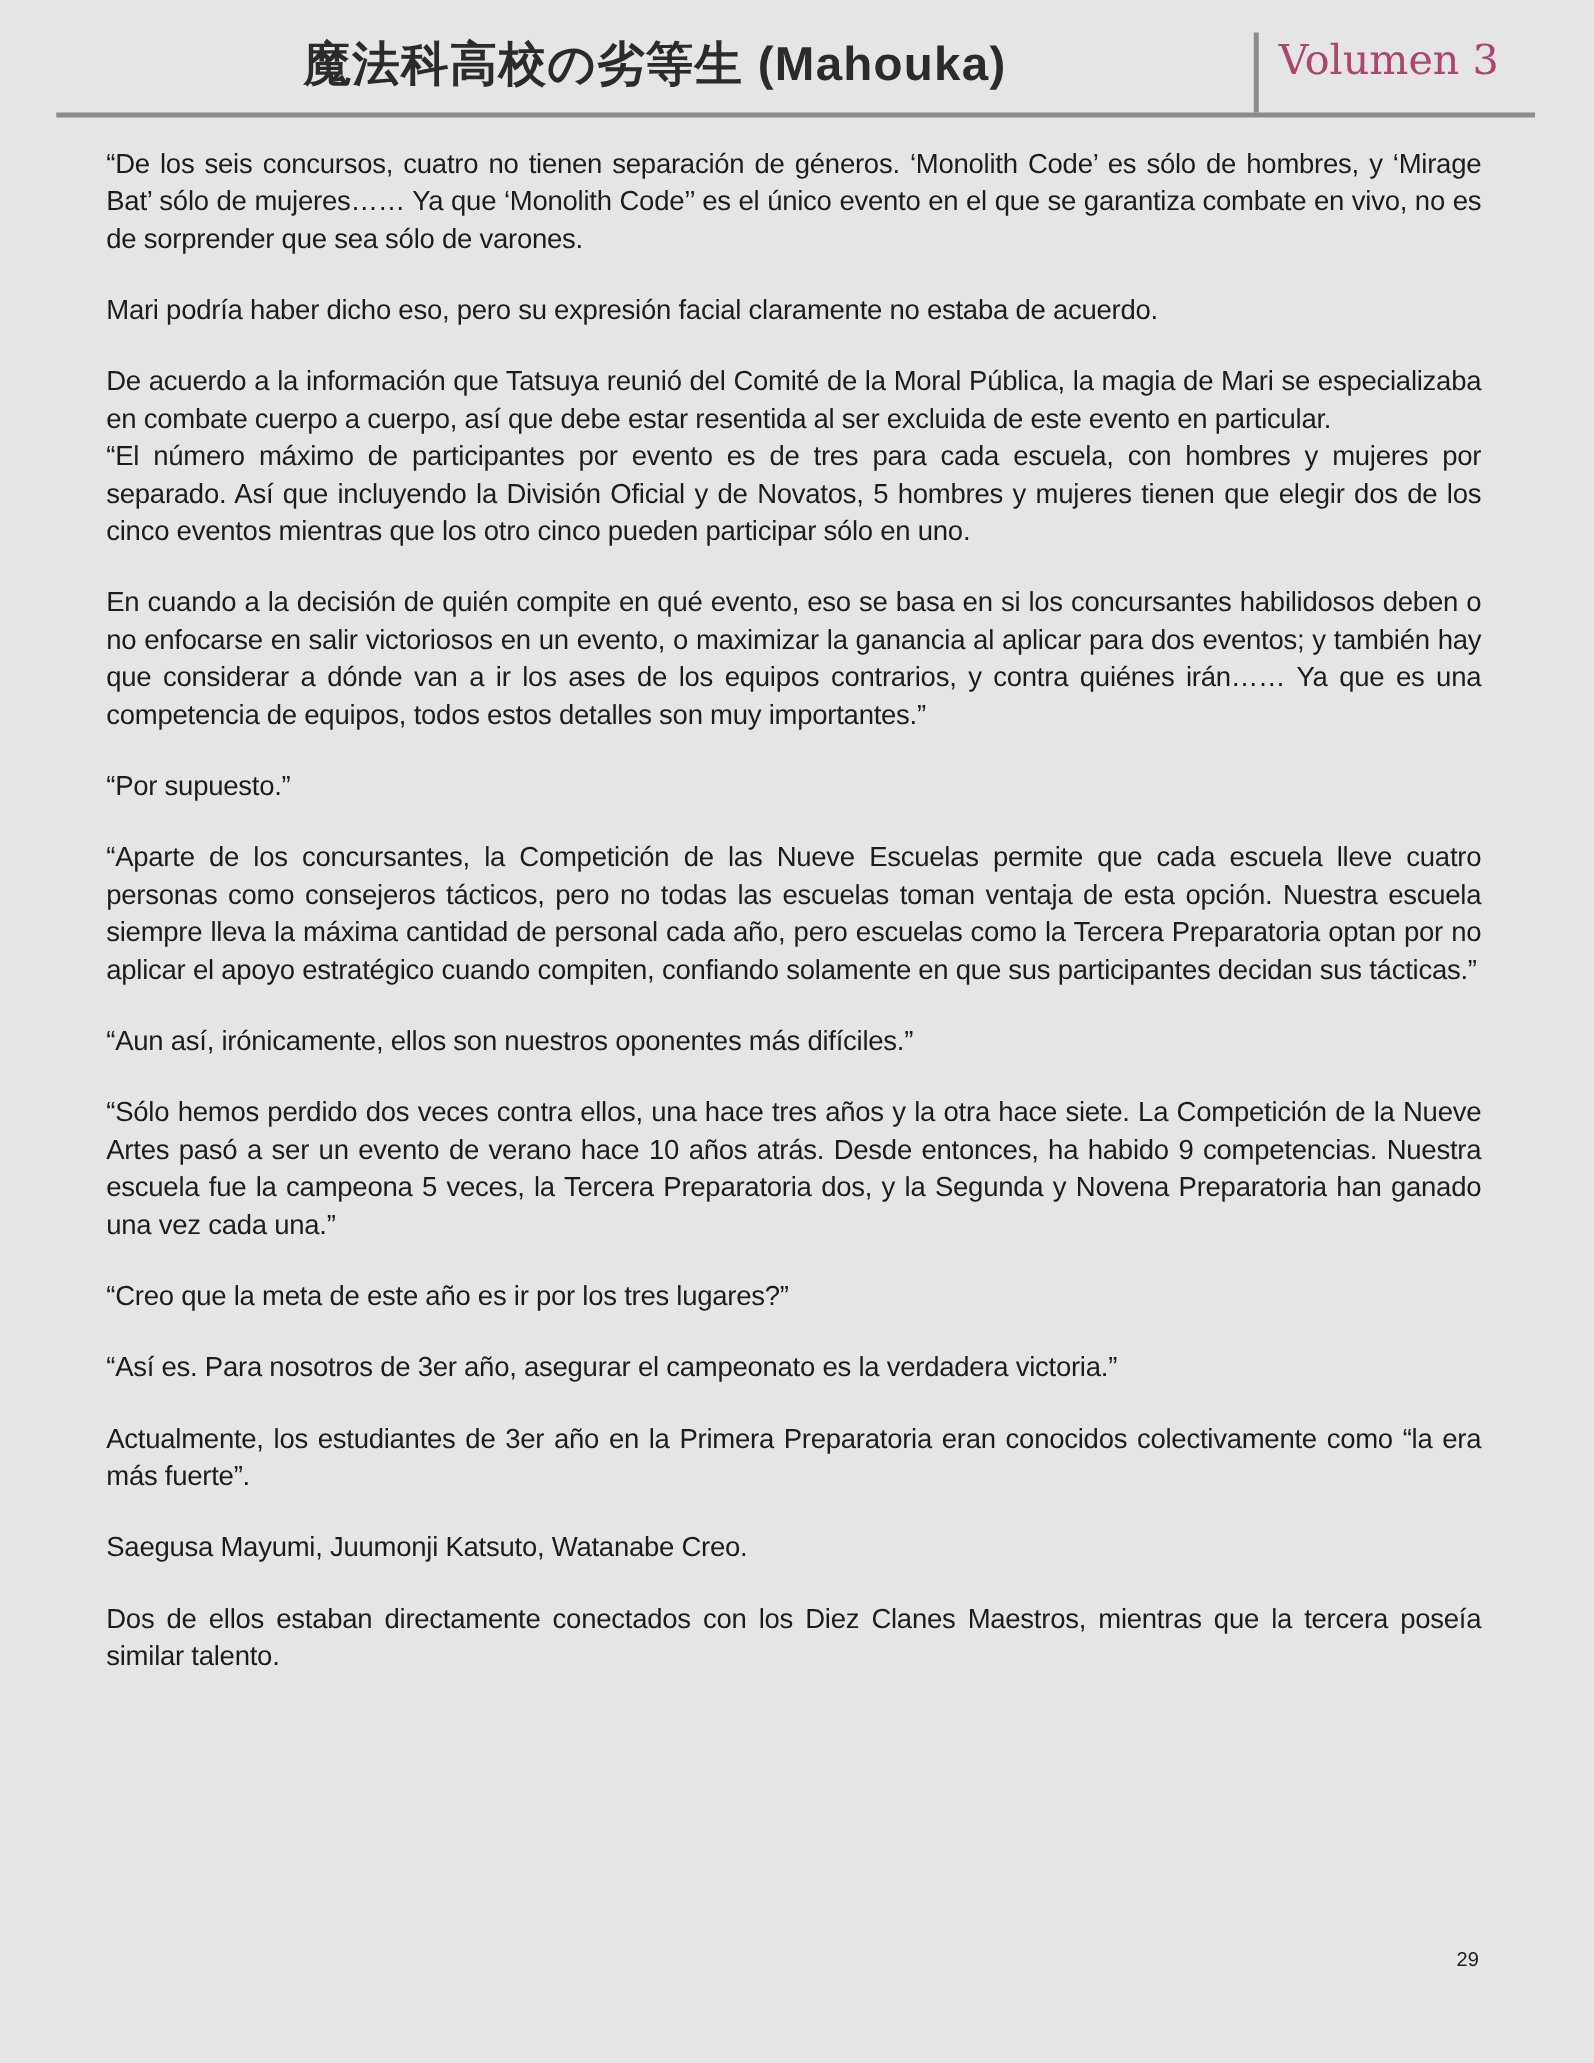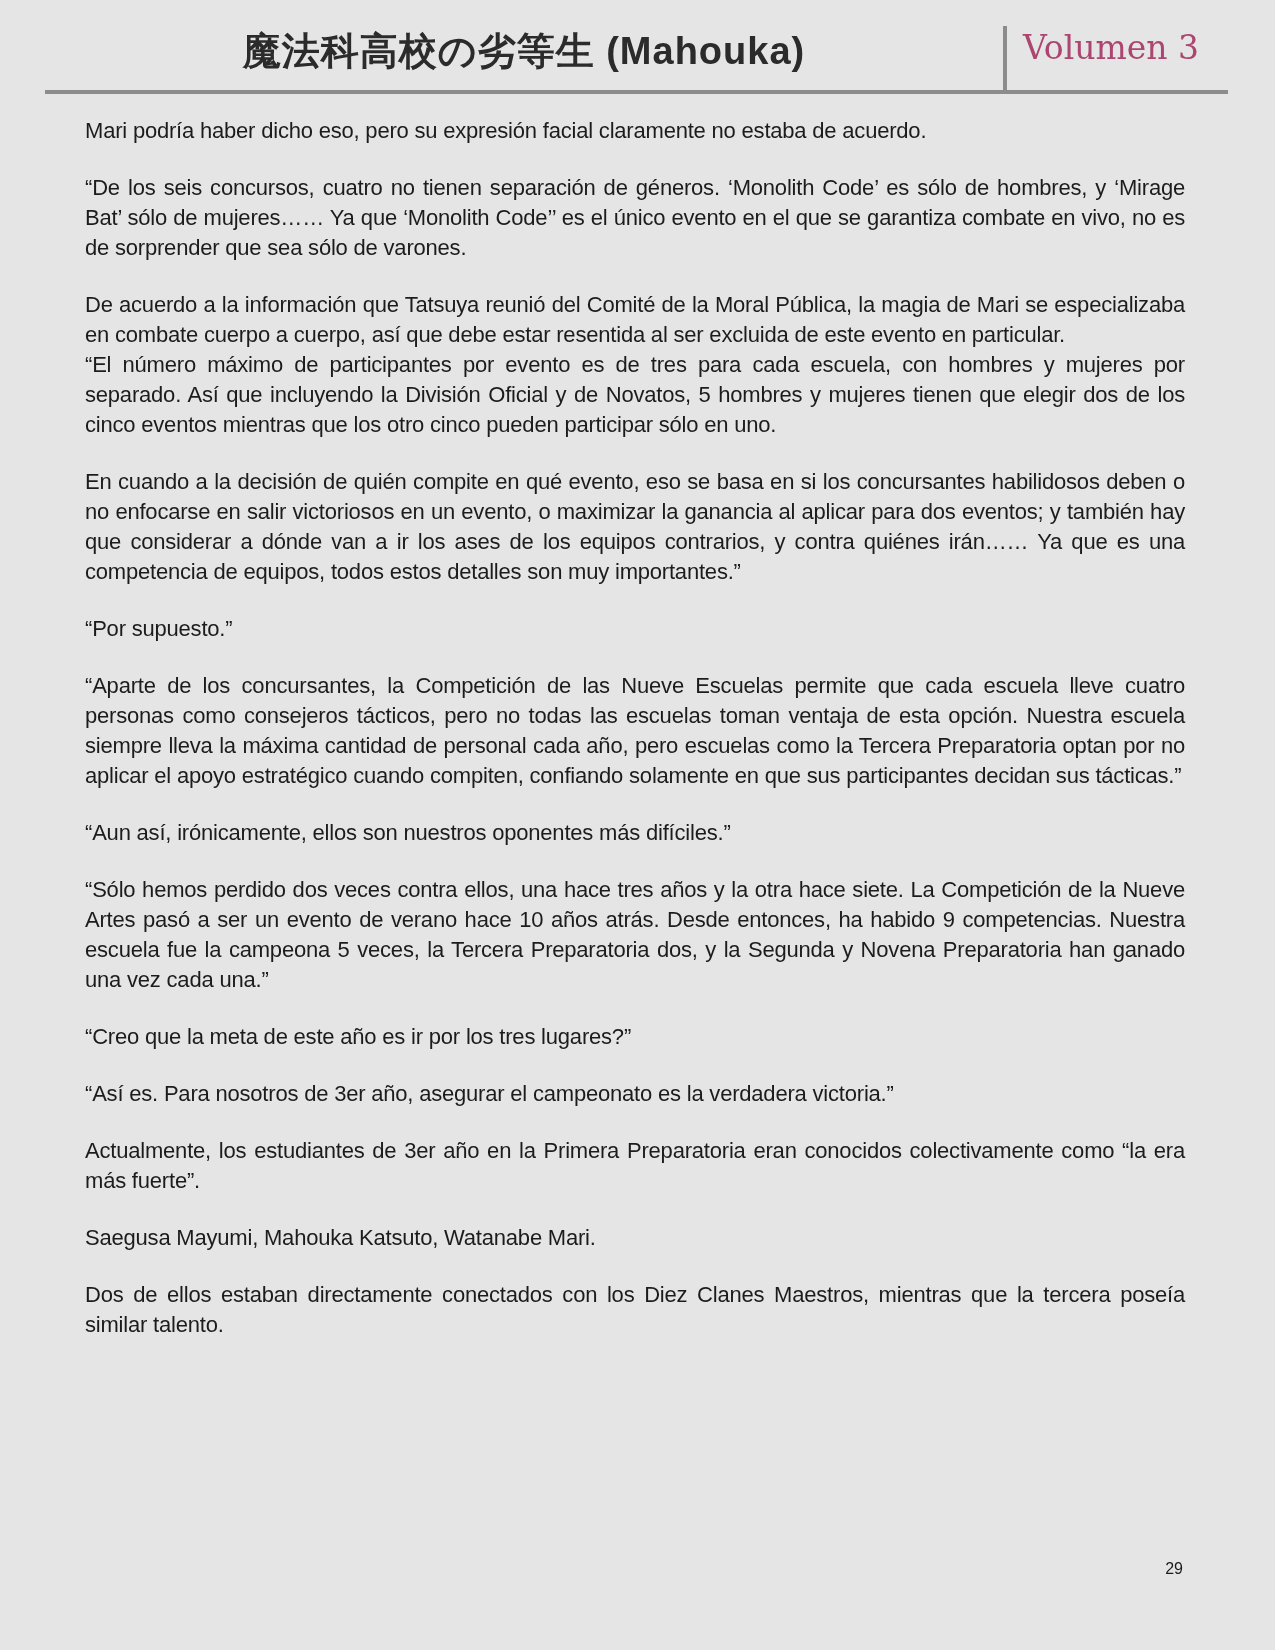--- a/index.html
+++ b/index.html
@@ -87,31 +87,31 @@
 
 <div class="page">
 
   <div class="header">
     <div class="header-title">魔法科高校の劣等生 (Mahouka)</div>
     <div class="header-divider"></div>
     <div class="header-volume">Volumen 3</div>
   </div>
 
   <div class="content">
+    <p>“De los seis concursos, cuatro no tienen separación de géneros. ‘Monolith Code’ es sólo de hombres, y ‘Mirage Bat’ sólo de mujeres…… Ya que ‘Monolith Code’’ es el único evento en el que se garantiza combate en vivo, no es de sorprender que sea sólo de varones.</p>
     <p>Mari podría haber dicho eso, pero su expresión facial claramente no estaba de acuerdo.</p>
-    <p>“De los seis concursos, cuatro no tienen separación de géneros. ‘Monolith Code’ es sólo de hombres, y ‘Mirage Bat’ sólo de mujeres…… Ya que ‘Monolith Code’’ es el único evento en el que se garantiza combate en vivo, no es de sorprender que sea sólo de varones.</p>
     <p class="no-gap">De acuerdo a la información que Tatsuya reunió del Comité de la Moral Pública, la magia de Mari se especializaba en combate cuerpo a cuerpo, así que debe estar resentida al ser excluida de este evento en particular.</p>
     <p>“El número máximo de participantes por evento es de tres para cada escuela, con hombres y mujeres por separado. Así que incluyendo la División Oficial y de Novatos, 5 hombres y mujeres tienen que elegir dos de los cinco eventos mientras que los otro cinco pueden participar sólo en uno.</p>
     <p>En cuando a la decisión de quién compite en qué evento, eso se basa en si los concursantes habilidosos deben o no enfocarse en salir victoriosos en un evento, o maximizar la ganancia al aplicar para dos eventos; y también hay que considerar a dónde van a ir los ases de los equipos contrarios, y contra quiénes irán…… Ya que es una competencia de equipos, todos estos detalles son muy importantes.”</p>
     <p>“Por supuesto.”</p>
     <p>“Aparte de los concursantes, la Competición de las Nueve Escuelas permite que cada escuela lleve cuatro personas como consejeros tácticos, pero no todas las escuelas toman ventaja de esta opción. Nuestra escuela siempre lleva la máxima cantidad de personal cada año, pero escuelas como la Tercera Preparatoria optan por no aplicar el apoyo estratégico cuando compiten, confiando solamente en que sus participantes decidan sus tácticas.”</p>
     <p>“Aun así, irónicamente, ellos son nuestros oponentes más difíciles.”</p>
     <p>“Sólo hemos perdido dos veces contra ellos, una hace tres años y la otra hace siete. La Competición de la Nueve Artes pasó a ser un evento de verano hace 10 años atrás. Desde entonces, ha habido 9 competencias. Nuestra escuela fue la campeona 5 veces, la Tercera Preparatoria dos, y la Segunda y Novena Preparatoria han ganado una vez cada una.”</p>
     <p>“Creo que la meta de este año es ir por los tres lugares?”</p>
     <p>“Así es. Para nosotros de 3er año, asegurar el campeonato es la verdadera victoria.”</p>
     <p>Actualmente, los estudiantes de 3er año en la Primera Preparatoria eran conocidos colectivamente como “la era más fuerte”.</p>
-    <p>Saegusa Mayumi, Mahouka Katsuto, Watanabe Mari.</p>
+    <p>Saegusa Mayumi, Juumonji Katsuto, Watanabe Creo.</p>
     <p>Dos de ellos estaban directamente conectados con los Diez Clanes Maestros, mientras que la tercera poseía similar talento.</p>
   </div>
 
   <div class="page-number">29</div>
 
 </div>
 
 </body></html>

